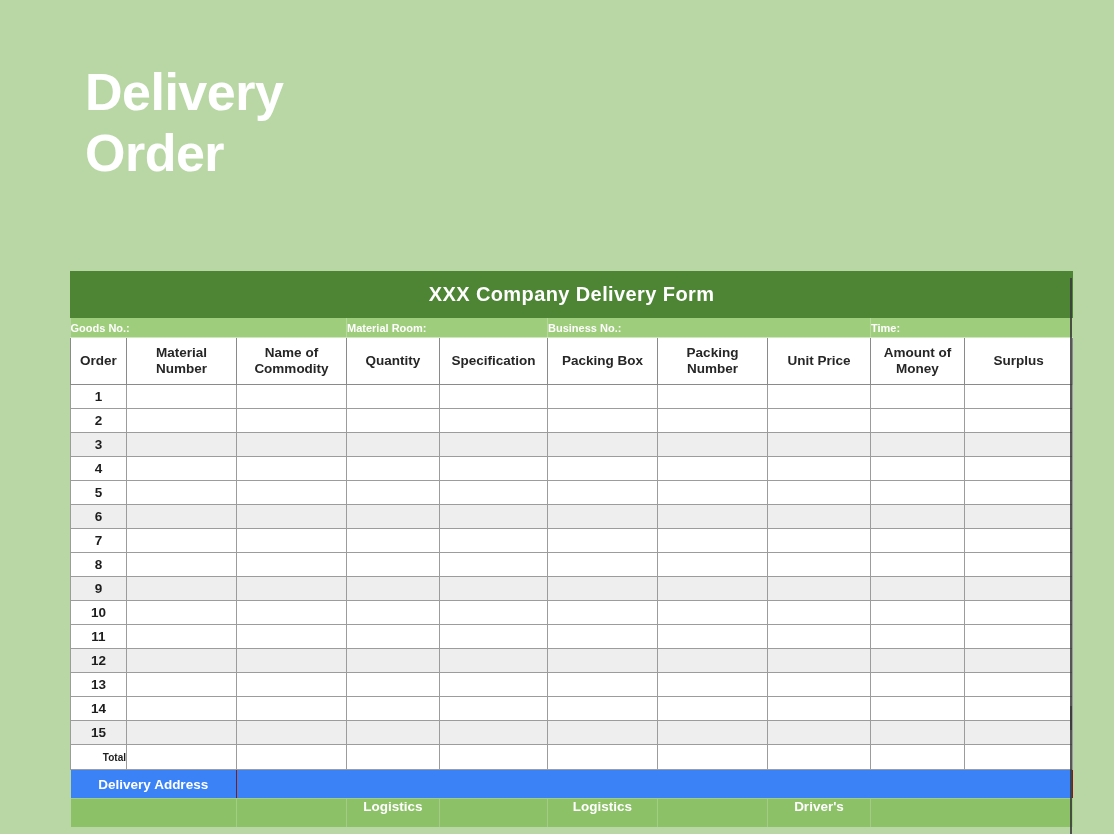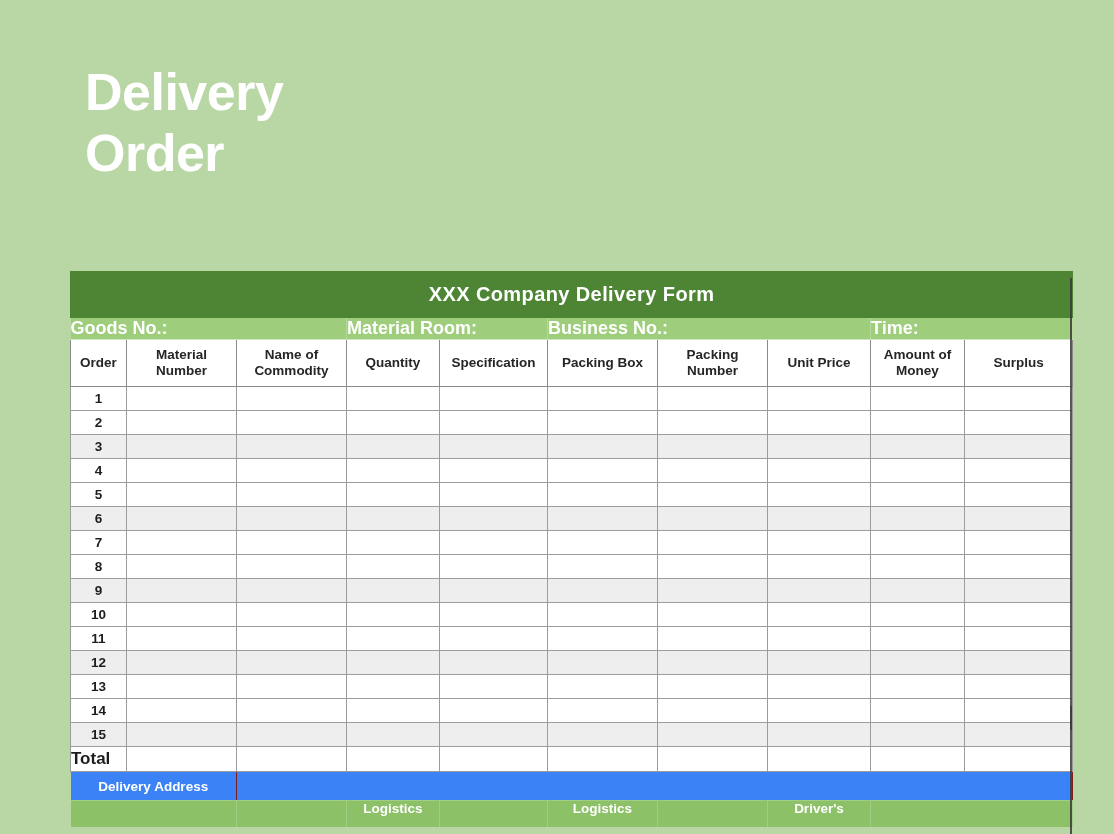--- a/index.html
+++ b/index.html
@@ -62,21 +62,21 @@
     text-align: center;
     height: 45px;
     letter-spacing: 0.4px;
     border: 1px solid #4e8535;
   }
 
   
   .inforow td {
     background: #9ecd7b;
     color: #ffffff;
-    font-size: 18px;
+    font-size: 11px;
     font-weight: bold;
     height: 19px;
     padding-left: 4px;
     border-right: 1px solid #b4d99a;
     border-bottom: 1px solid #cfe6c0;
     text-align: left;
     white-space: nowrap;
     overflow: hidden;
   }
 
@@ -112,24 +112,24 @@
     background: #ffffff;
   }
   .datarow.band td.idx {
     background: #eeeeee;
   }
 
   .totalrow td {
     height: 24px;
     border: 1px solid #9c9c9c;
     background: #ffffff;
-    font-size: 17px;
+    font-size: 10px;
     font-weight: bold;
     color: #1d1d1d;
-    text-align: left;
+    text-align: right;
     vertical-align: middle;
   }
 
   
   .addrrow td {
     background: #3b82f6;
     color: #ffffff;
     font-size: 13.5px;
     font-weight: bold;
     height: 28px;

